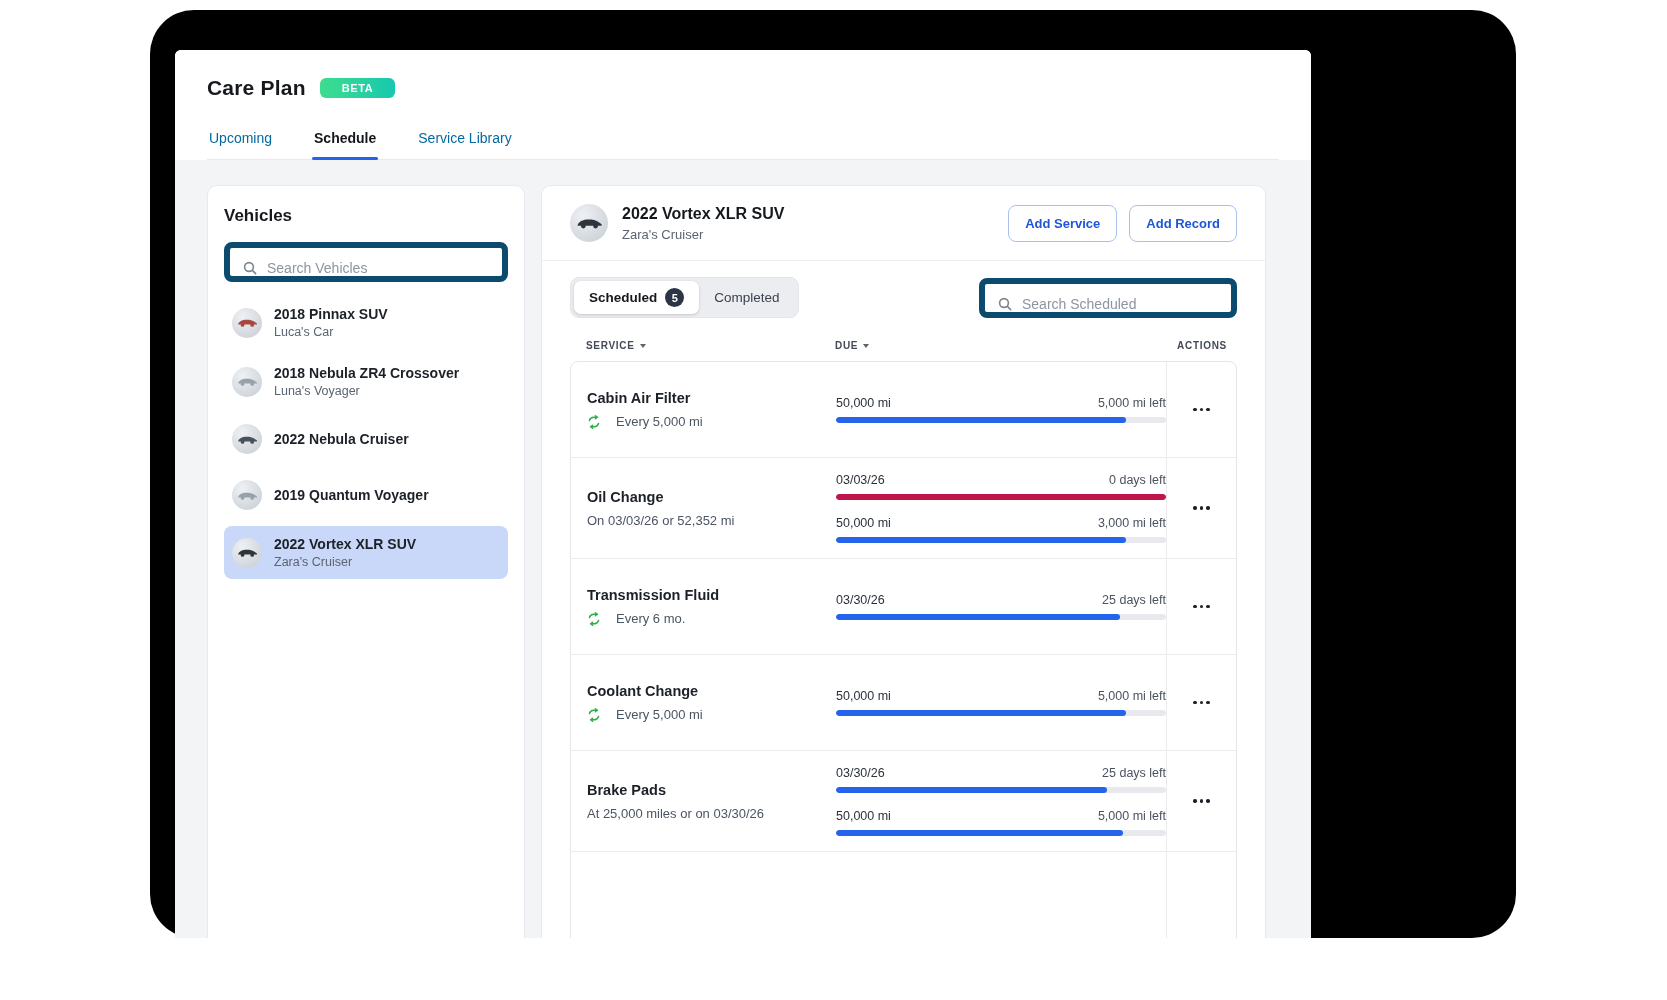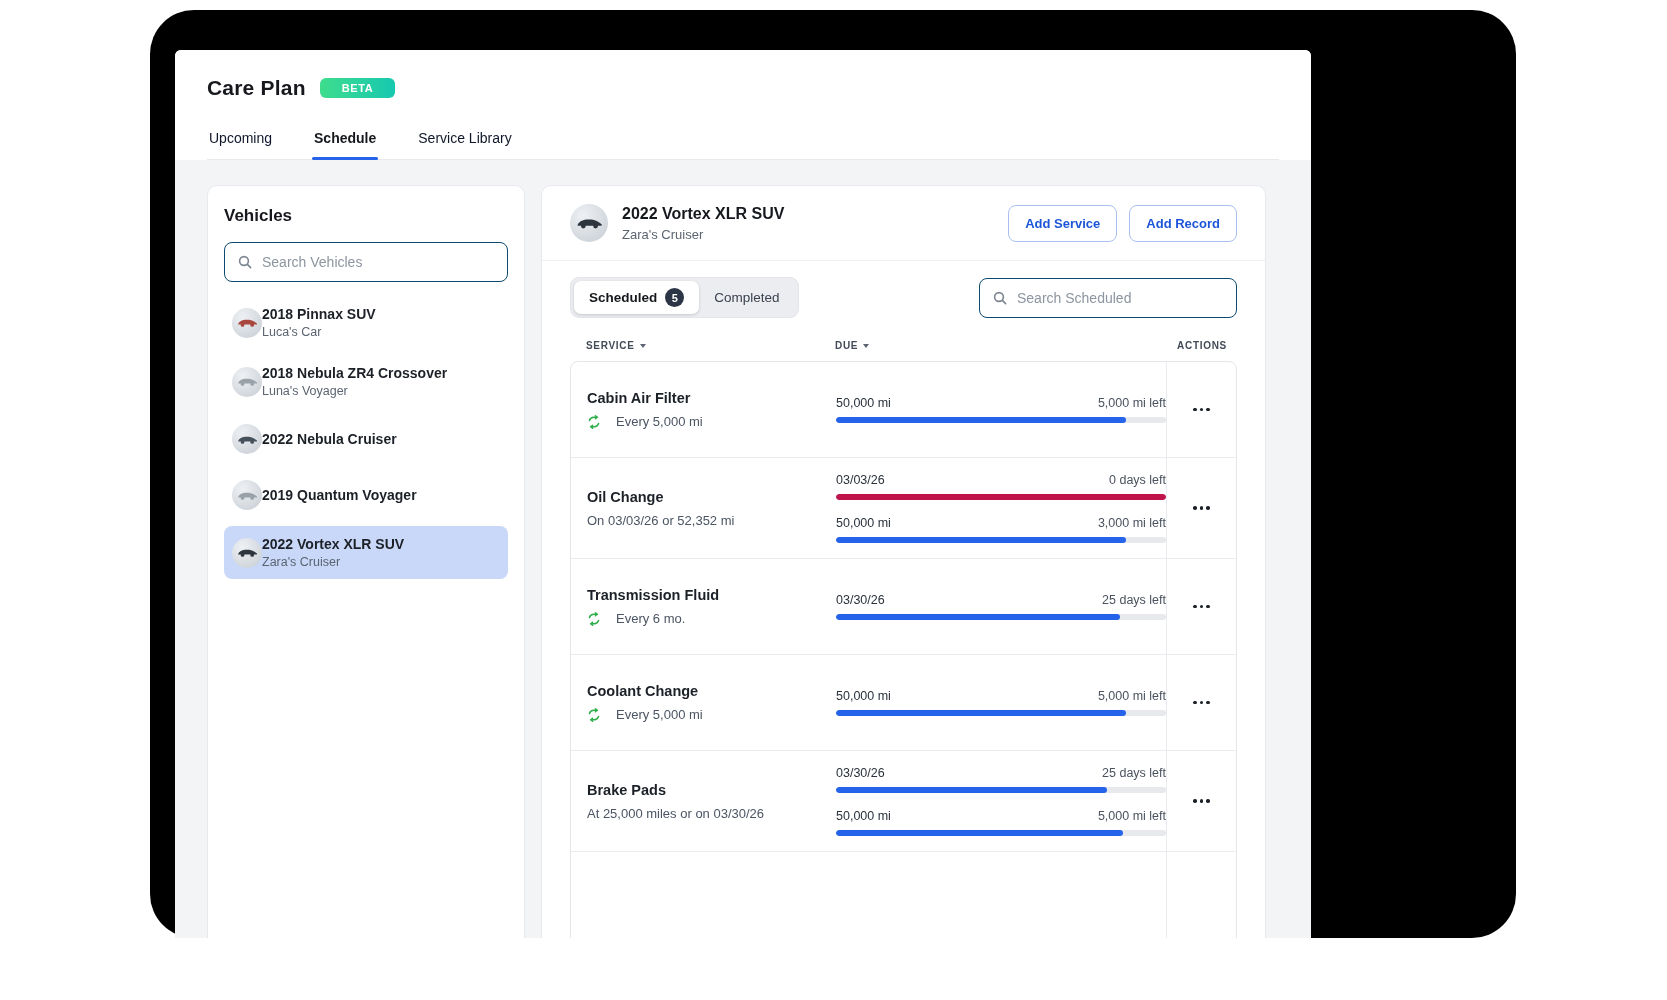--- a/index.html
+++ b/index.html
@@ -15,41 +15,41 @@
                 display: flex; flex-direction: column; }
 
   
   .app-header { padding: 26px 32px 0; background: #fff; flex: none; }
   .title-row { display: flex; align-items: center; gap: 14px; }
   .app-title { font-size: 21px; font-weight: 700; color: #16181d; letter-spacing: .2px; }
   .beta-badge { background: linear-gradient(90deg, #3edd8d, #17c8b0); color: #fff;
                 font-size: 11px; font-weight: 700; padding: 4px 22px; border-radius: 6px;
                 letter-spacing: .6px; }
   .tabs { display: flex; gap: 38px; margin-top: 20px; border-bottom: 1px solid #e7e9ec; }
-  .tab { font-size: 14px; color: #0f172a; padding: 10px 2px 13px; cursor: pointer; position: relative; }
+  .tab { font-size: 14px; color: #0369a1; padding: 10px 2px 13px; cursor: pointer; position: relative; }
   .tab.active { color: #14171c; font-weight: 700; }
   .tab.active::after { content: ""; position: absolute; left: 0; right: 0; bottom: -1px;
                        height: 3px; background: #2563eb; border-radius: 2px; }
 
   
   .content { flex: 1; background: #f3f4f6; padding: 25px 45px 0 32px; display: flex; gap: 16px;
              overflow: hidden; }
 
   
   .vehicles-card { width: 318px; flex: none; background: #fff; border: 1px solid #e7e9ee;
                    border-radius: 10px; padding: 20px 16px; margin-bottom: -14px; }
   .vehicles-title { font-size: 17px; font-weight: 700; color: #16181d; margin-bottom: 16px; }
-  .search-box { display: flex; align-items: center; gap: 9px; border: 1px solid #0c4a6e;
+  .search-box { display: flex; align-items: flex-end; gap: 9px; border: 6px solid #0c4a6e;
                 border-radius: 8px; height: 40px; padding: 0 12px; background: #fff; }
   .search-box svg { flex: none; }
   .search-box input { border: none; outline: none; font-size: 14px; color: #1f2937; width: 100%;
                       background: transparent; font-family: inherit; }
   .search-box input::placeholder { color: #8d95a0; }
   .vehicle-list { margin-top: 14px; display: flex; flex-direction: column; gap: 6px; }
-  .vehicle-item { display: flex; align-items: center; padding: 10px 8px;
+  .vehicle-item { display: flex; align-items: center; gap: 12px; padding: 10px 8px;
                   border-radius: 8px; cursor: pointer; }
   .vehicle-item.selected { background: #c9d8f8; }
   .v-avatar { width: 30px; height: 30px; border-radius: 50%; flex: none; overflow: hidden;
               background: radial-gradient(circle at 35% 30%, #eef1f4, #c6ccd3);
               display: flex; align-items: center; justify-content: center; }
   .v-avatar svg { width: 22px; height: 13px; }
   .v-text { display: flex; flex-direction: column; gap: 3px; }
   .v-name { font-size: 14px; font-weight: 700; color: #1c2027; }
   .v-sub { font-size: 12.5px; color: #5b6470; }
 

